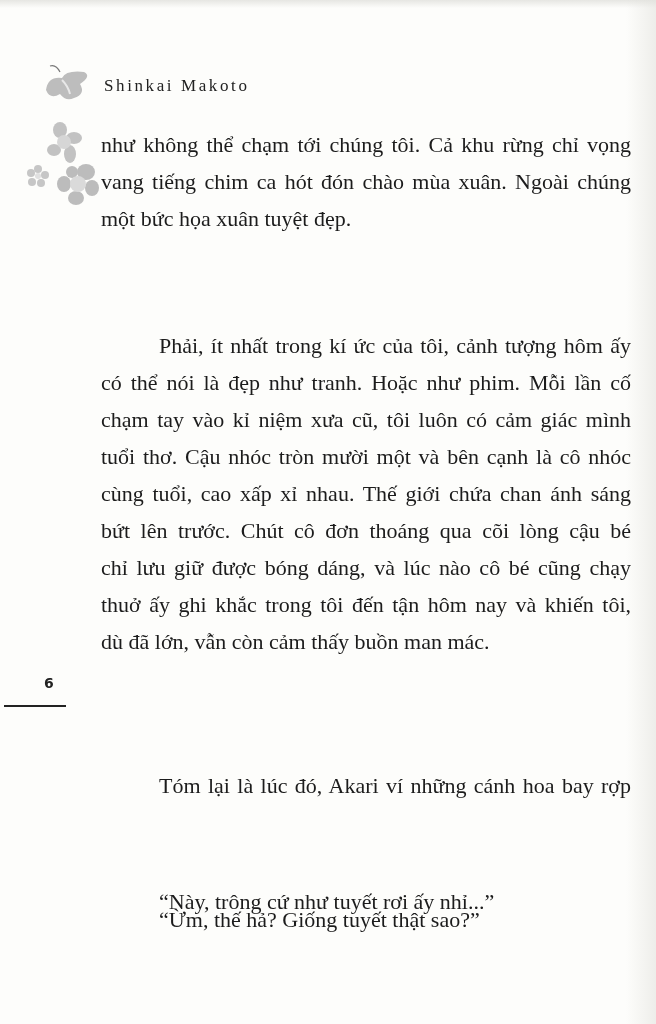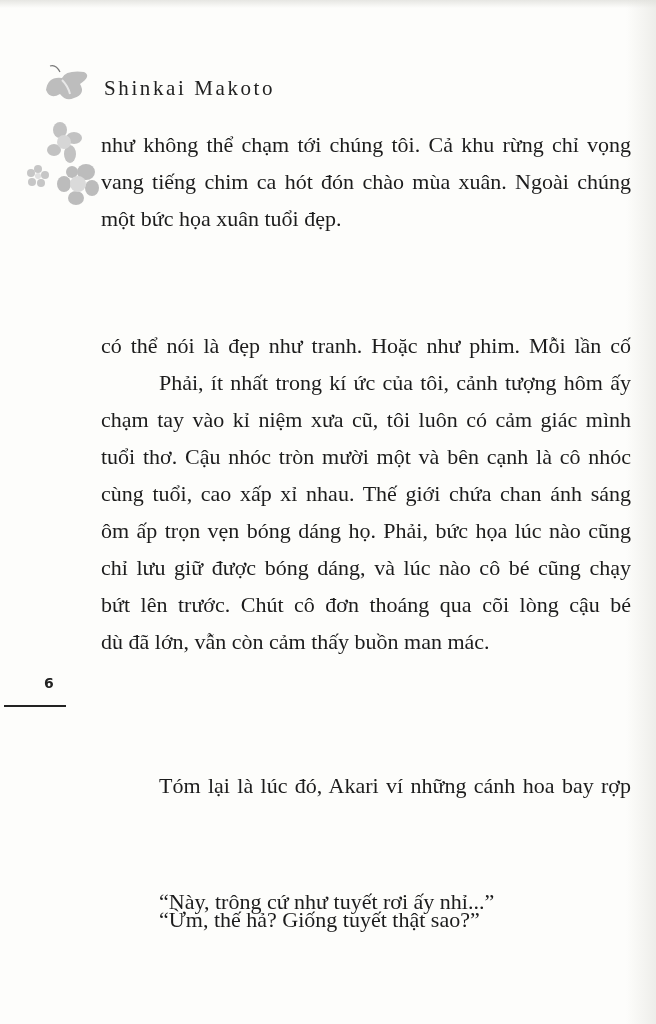--- a/index.html
+++ b/index.html
@@ -14,21 +14,21 @@
     position: absolute; top: 0; right: 0; width: 30px; height: 1024px;
     background: linear-gradient(to right, rgba(255,255,255,0), rgba(225,225,220,0.55));
   }
   .top-shade {
     position: absolute; top: 0; left: 0; width: 656px; height: 8px;
     background: linear-gradient(to bottom, rgba(215,215,210,0.6), rgba(255,255,255,0));
   }
   .running-head {
     position: absolute; left: 104px; top: 76px;
     font-family: "Liberation Serif", serif;
-    font-size: 21px; letter-spacing: 2.6px; color: #222;
+    font-size: 17px; letter-spacing: 2.6px; color: #222;
   }
   .flower { position: absolute; }
   .flower svg { display: block; }
   .text-block {
     position: absolute; left: 101px; width: 530px;
     font-family: "Liberation Serif", serif;
     font-size: 22px; line-height: 37px;
     text-align: justify;
   }
   .line { display: block; white-space: nowrap; text-align-last: justify; text-align: justify; }
@@ -90,32 +90,32 @@
       <circle cx="22" cy="22" r="8" fill="#dadada"></circle>
     </g>
   </svg>
 </div>
 
 <div class="running-head">Shinkai Makoto</div>
 
 <div class="text-block" style="top:126px;">
   <span class="line">như không thể chạm tới chúng tôi. Cả khu rừng chỉ vọng</span>
   <span class="line">vang tiếng chim ca hót đón chào mùa xuân. Ngoài chúng</span>
-  <span class="line last">một bức họa xuân tuổi đẹp.</span>
+  <span class="line last">một bức họa xuân tuyệt đẹp.</span>
 </div>
 
 <div class="text-block" style="top:327px;">
+  <span class="line" style="padding-left:58px;">Phải, ít nhất trong kí ức của tôi, cảnh tượng hôm ấy</span>
   <span class="line">có thể nói là đẹp như tranh. Hoặc như phim. Mỗi lần cố</span>
-  <span class="line" style="padding-left:58px;">Phải, ít nhất trong kí ức của tôi, cảnh tượng hôm ấy</span>
   <span class="line">chạm tay vào kỉ niệm xưa cũ, tôi luôn có cảm giác mình</span>
   <span class="line">tuổi thơ. Cậu nhóc tròn mười một và bên cạnh là cô nhóc</span>
   <span class="line">cùng tuổi, cao xấp xỉ nhau. Thế giới chứa chan ánh sáng</span>
-  <span class="line">ôm ấp trọn vẹn bóng dáng họ. Phải, bức họa lúc nào cũng</span>
+  <span class="line">bứt lên trước. Chút cô đơn thoáng qua cõi lòng cậu bé</span>
   <span class="line">chỉ lưu giữ được bóng dáng, và lúc nào cô bé cũng chạy</span>
-  <span class="line">bứt lên trước. Chút cô đơn thoáng qua cõi lòng cậu bé</span>
+  <span class="line">thuở ấy ghi khắc trong tôi đến tận hôm nay và khiến tôi,</span>
   <span class="line last">dù đã lớn, vẫn còn cảm thấy buồn man mác.</span>
 </div>
 
 <div class="text-block" style="top:767px;">
   <span class="line" style="padding-left:58px;">Tóm lại là lúc đó, Akari ví những cánh hoa bay rợp</span>
 </div>
 
 <div class="text-block" style="top:883px;">
   <span class="line last" style="padding-left:58px;">“Này, trông cứ như tuyết rơi ấy nhỉ...”</span>
 </div>

